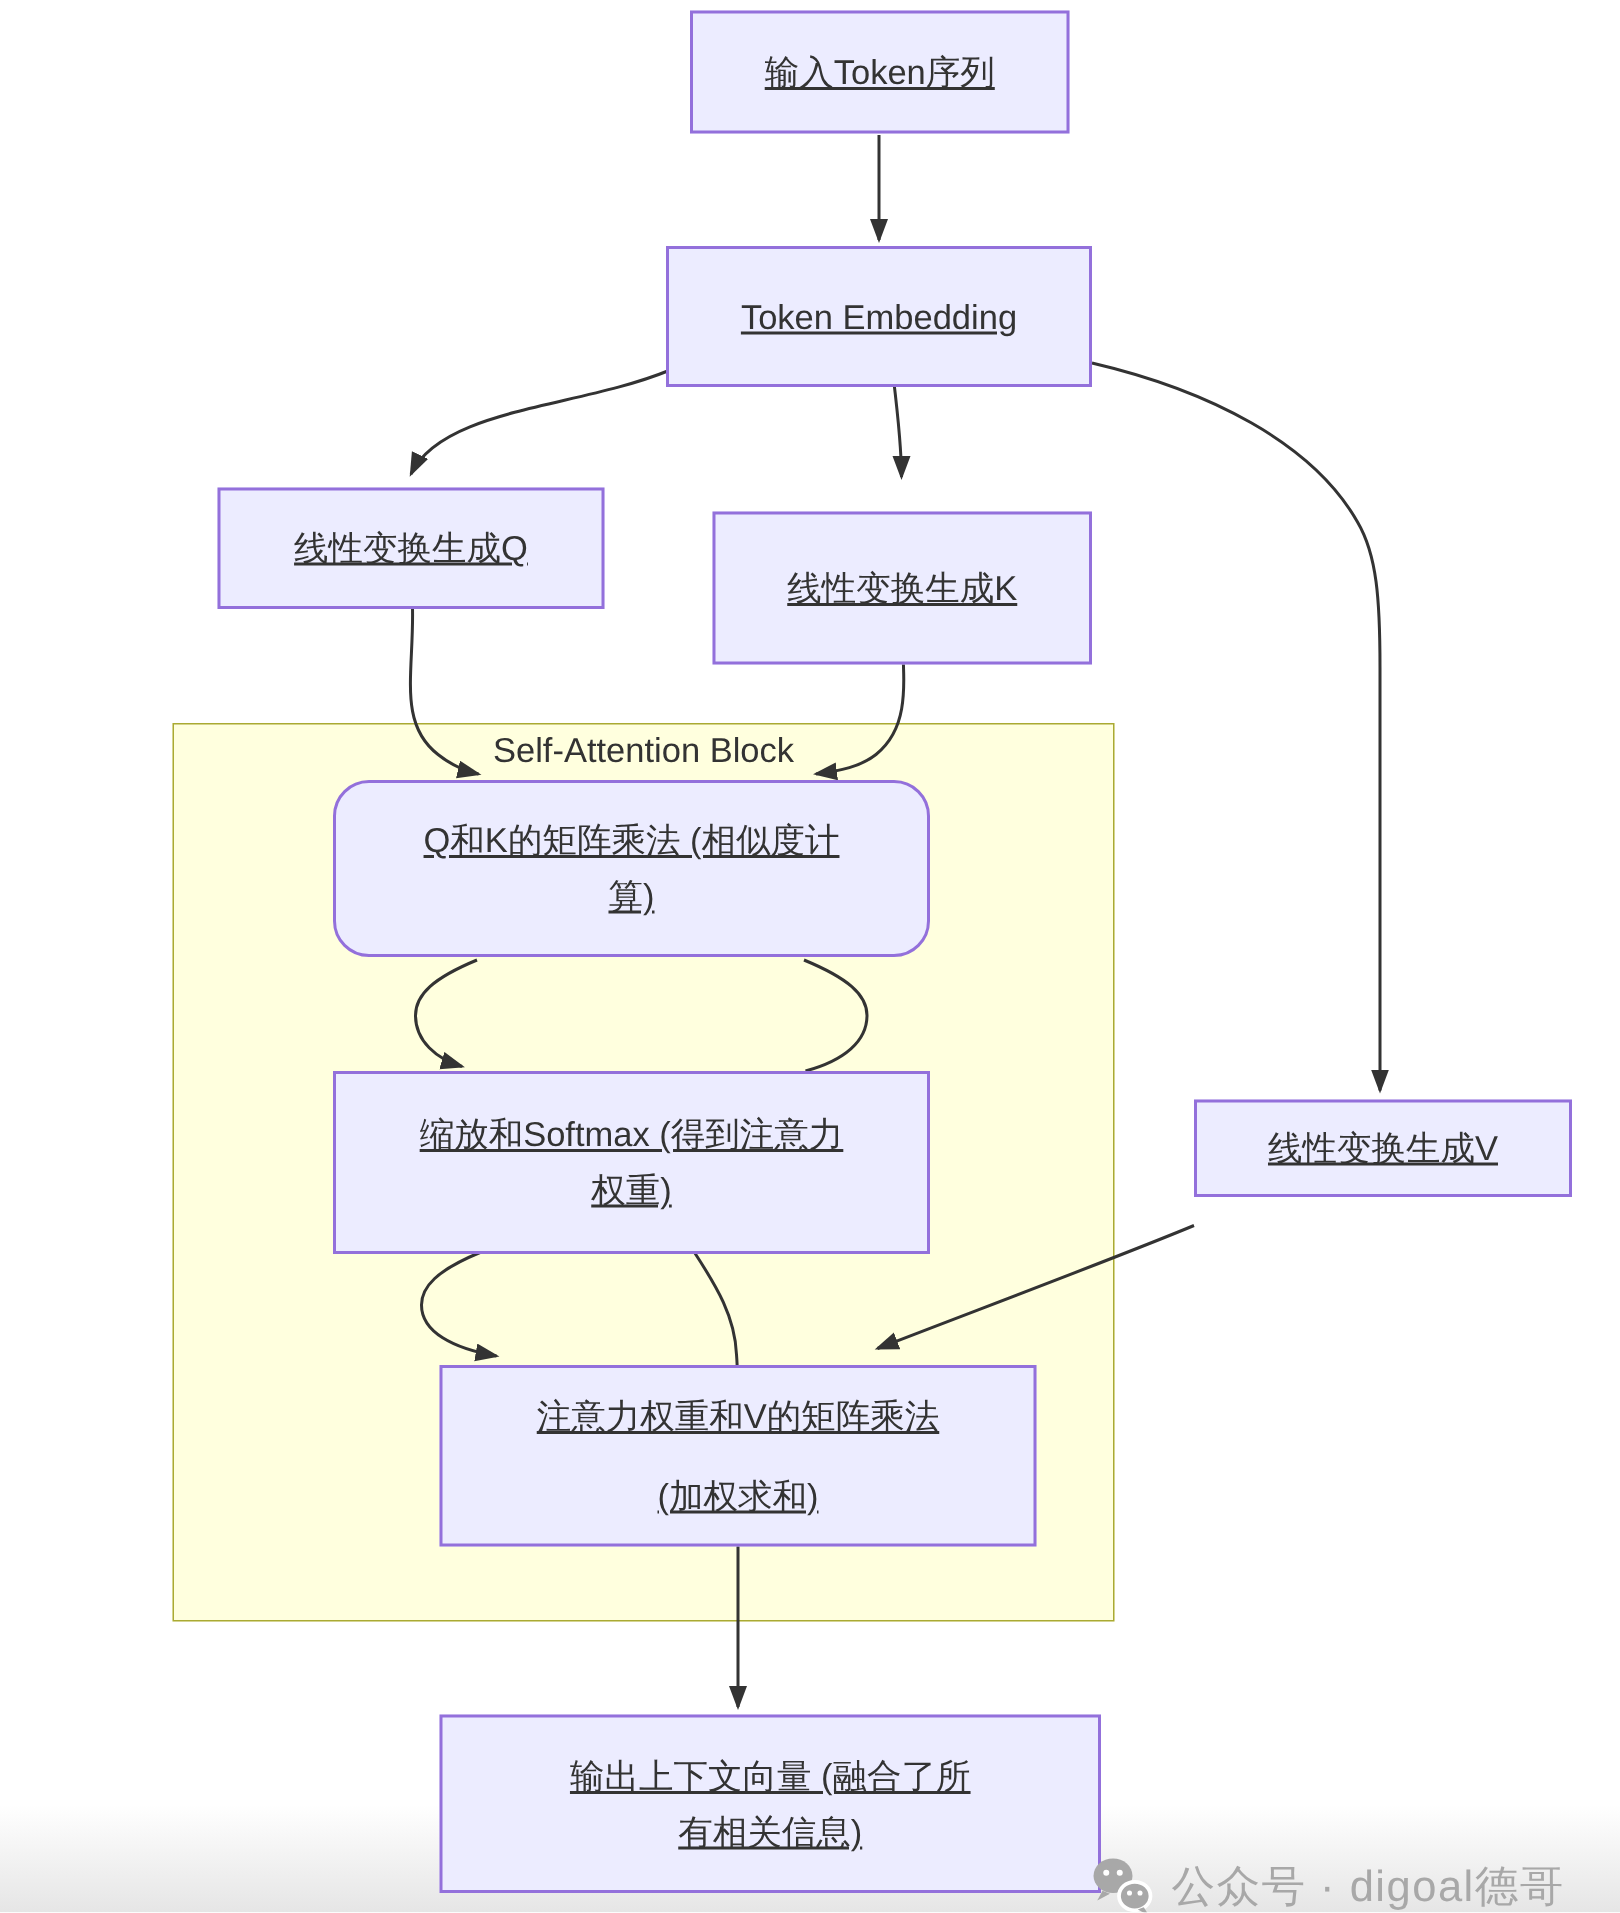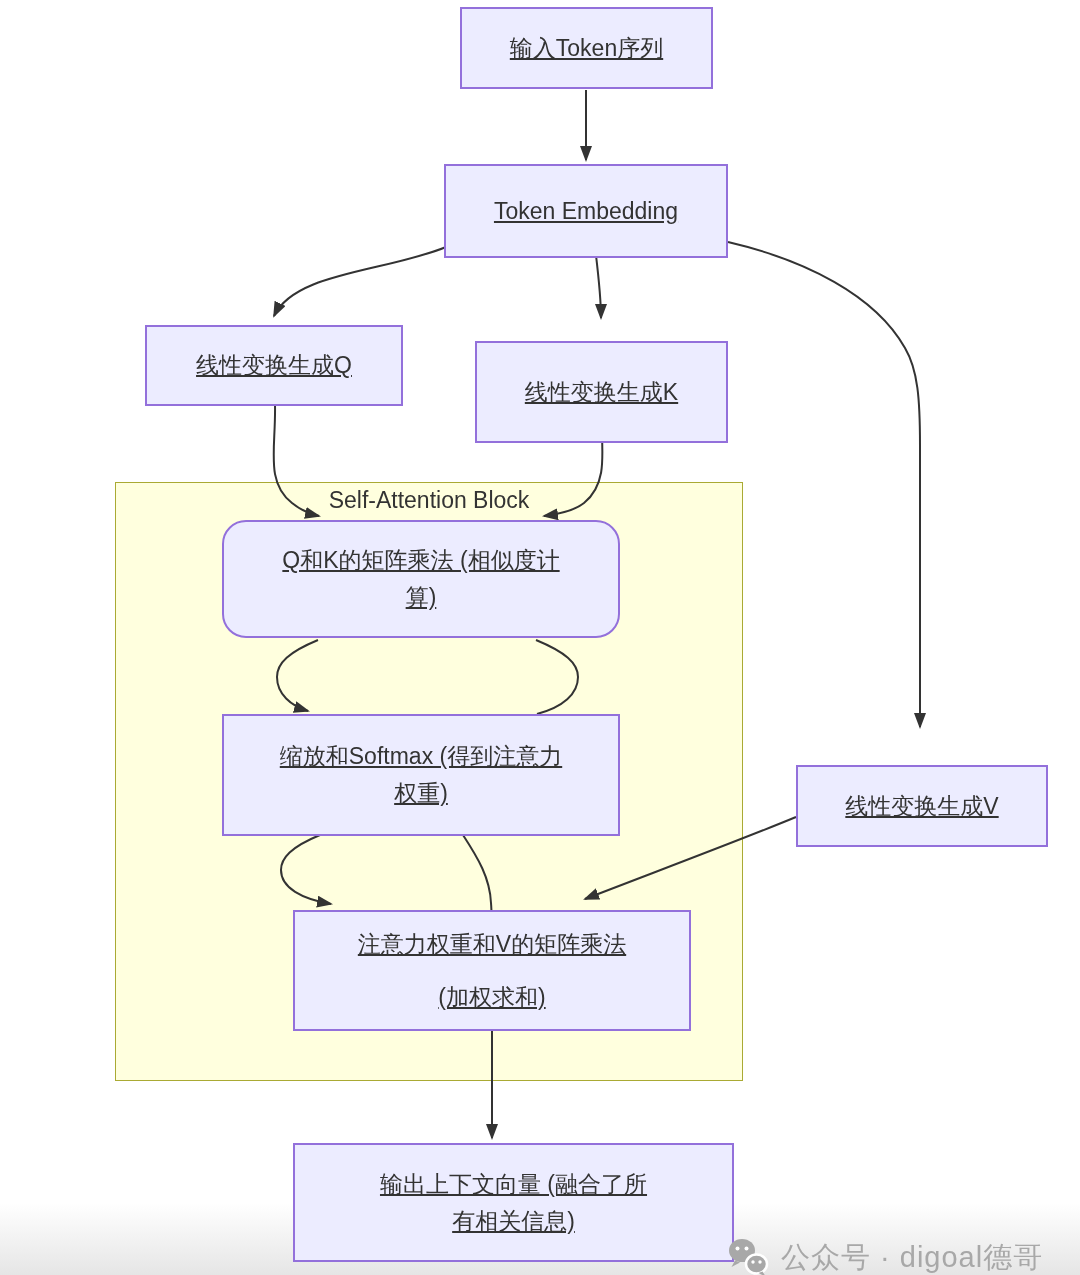--- a/index.html
+++ b/index.html
@@ -145,21 +145,21 @@
   <div class="node" style="left:222px; top:520px; width:398px; height:118px;border-radius:24px;">
     <span>Q和K的矩阵乘法 (相似度计</span>
     <span>算)</span>
   </div>
 
   <div class="node" style="left:222px; top:690px; width:398px; height:122px;margin-top:24px;">
     <span>缩放和Softmax (得到注意力</span>
     <span>权重)</span>
   </div>
 
-  <div class="node" style="left:796px; top:733px; width:252px; height:82px;margin-top:32px;">
+  <div class="node" style="left:796px; top:733px; width:252px; height:65px;">
     <span>线性变换生成V</span>
   </div>
 
   <div class="node" style="left:293px; top:910px; width:398px; height:121px;gap:16px;">
     <span>注意力权重和V的矩阵乘法</span>
     <span>(加权求和)</span>
   </div>
 
   <div class="node" style="left:293px; top:1143px; width:441px; height:119px;">
     <span>输出上下文向量 (融合了所</span>

